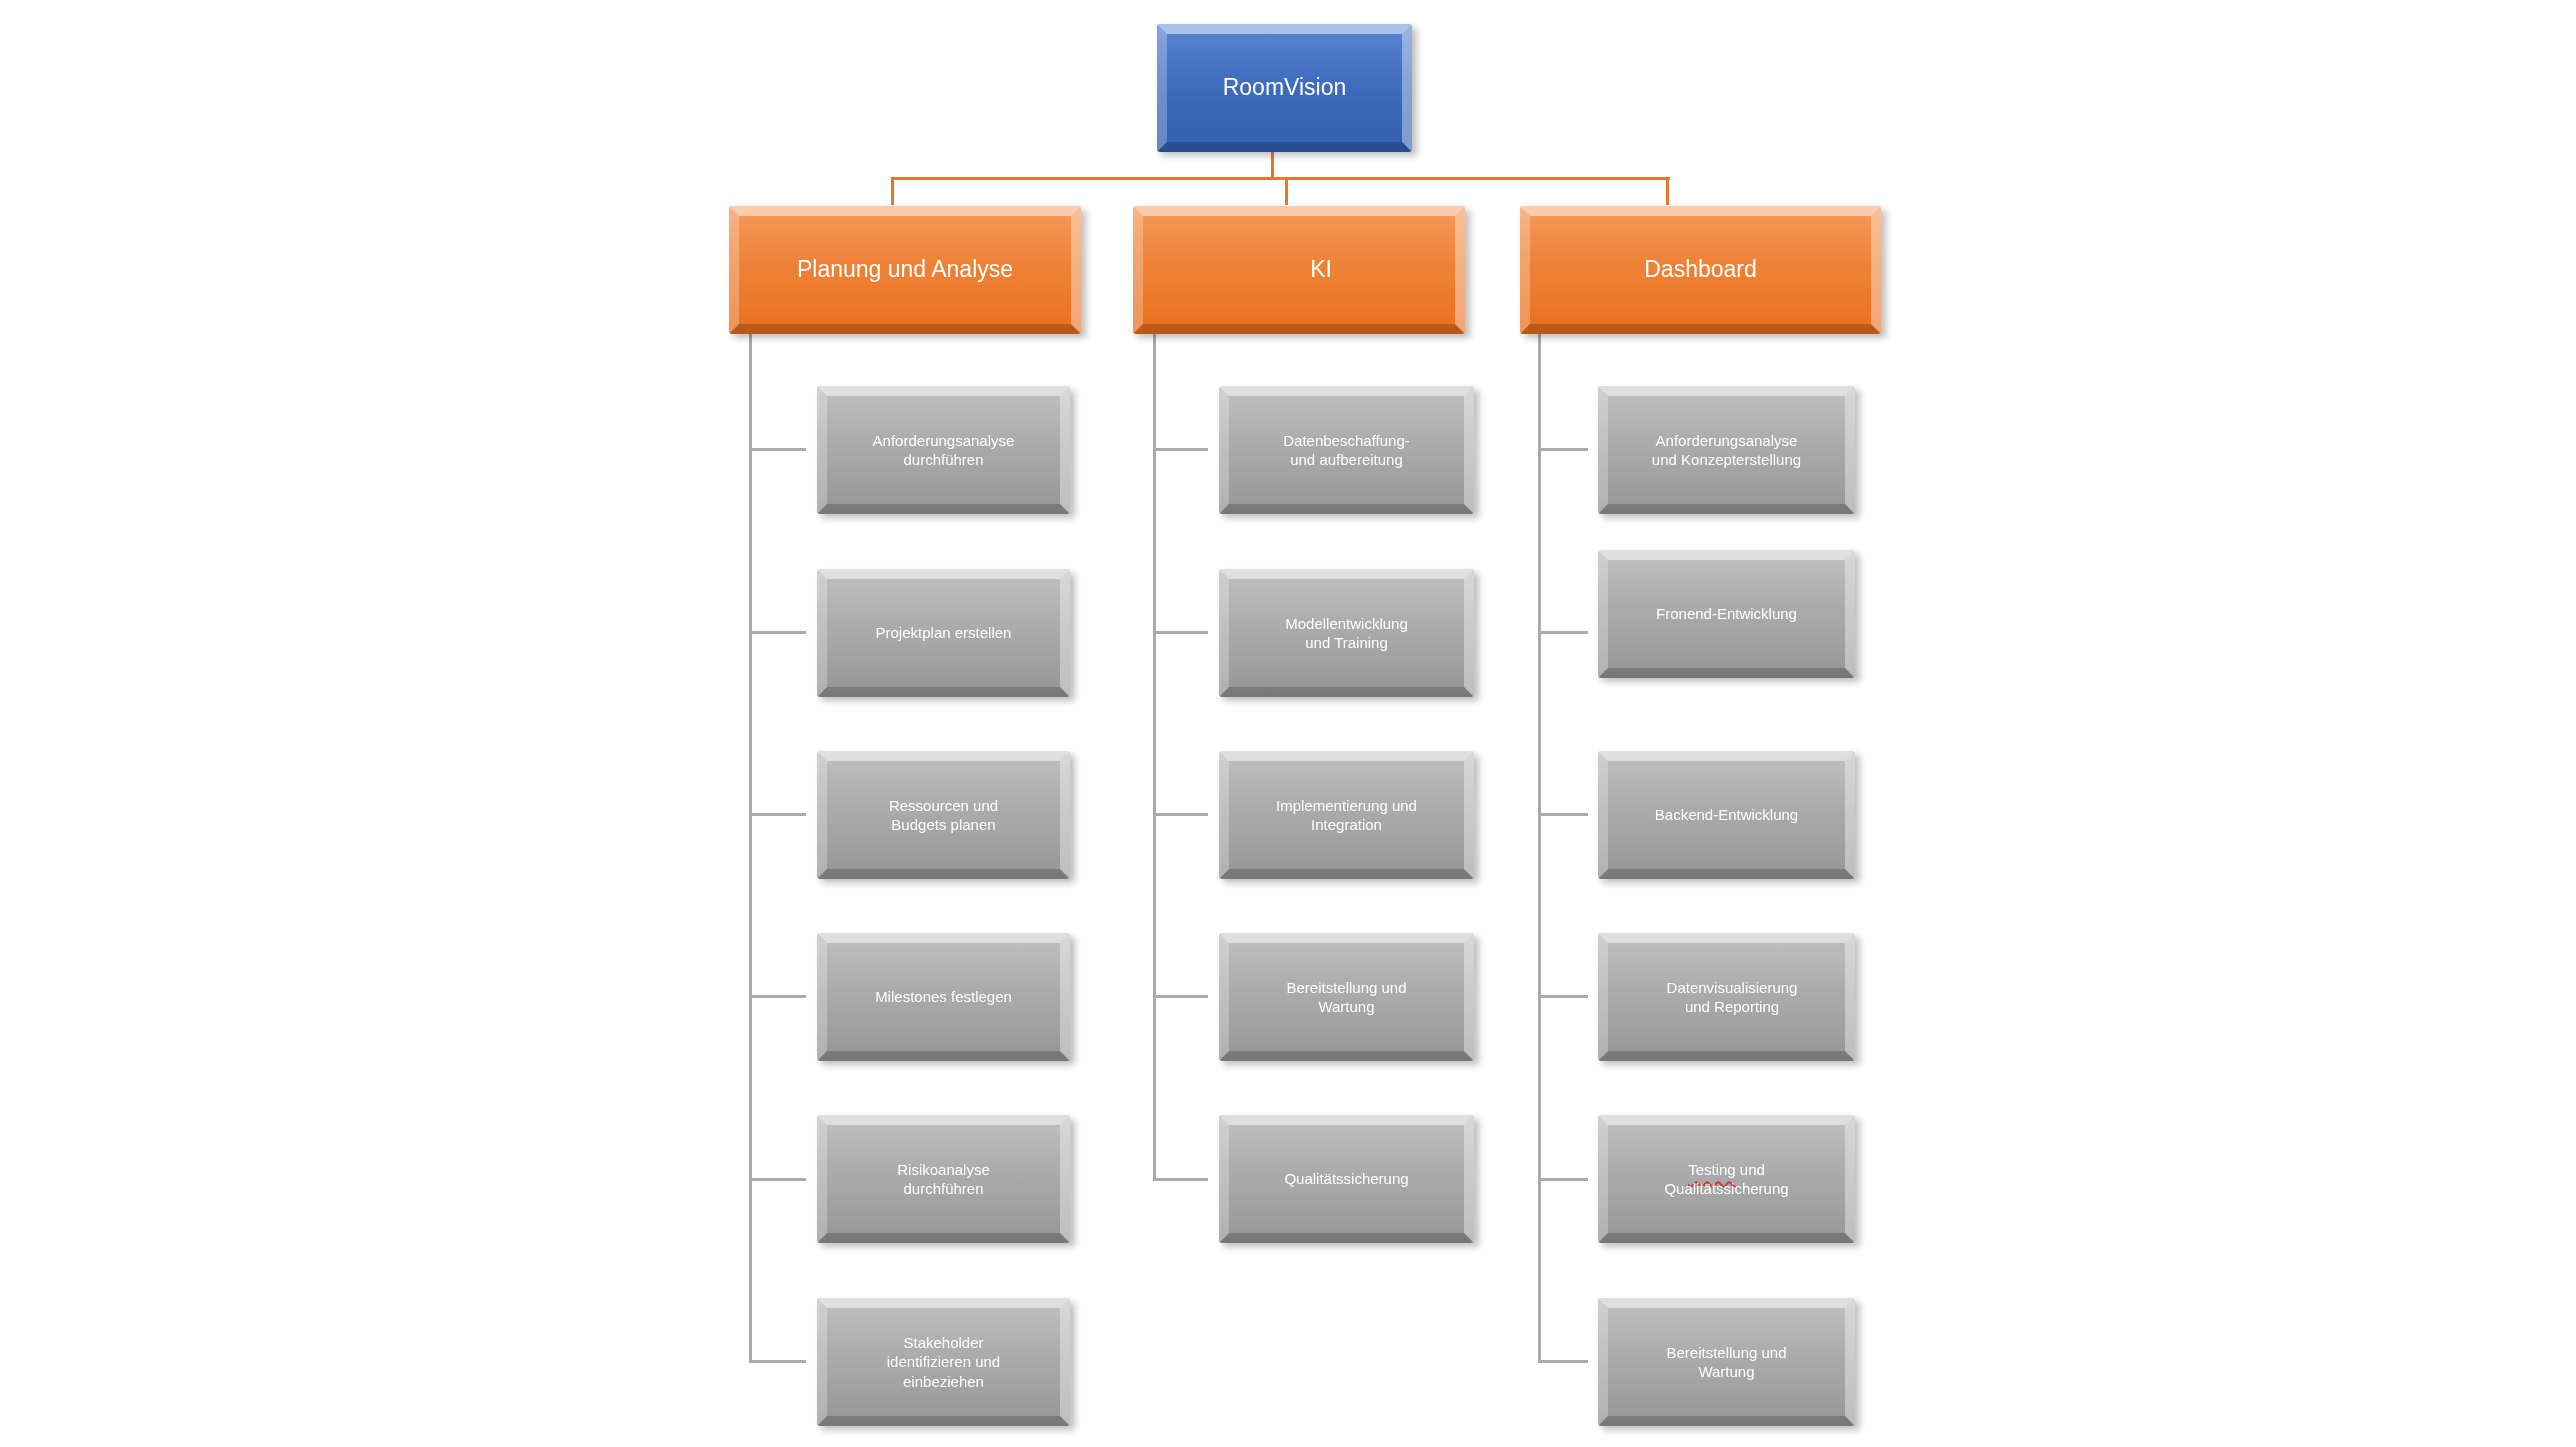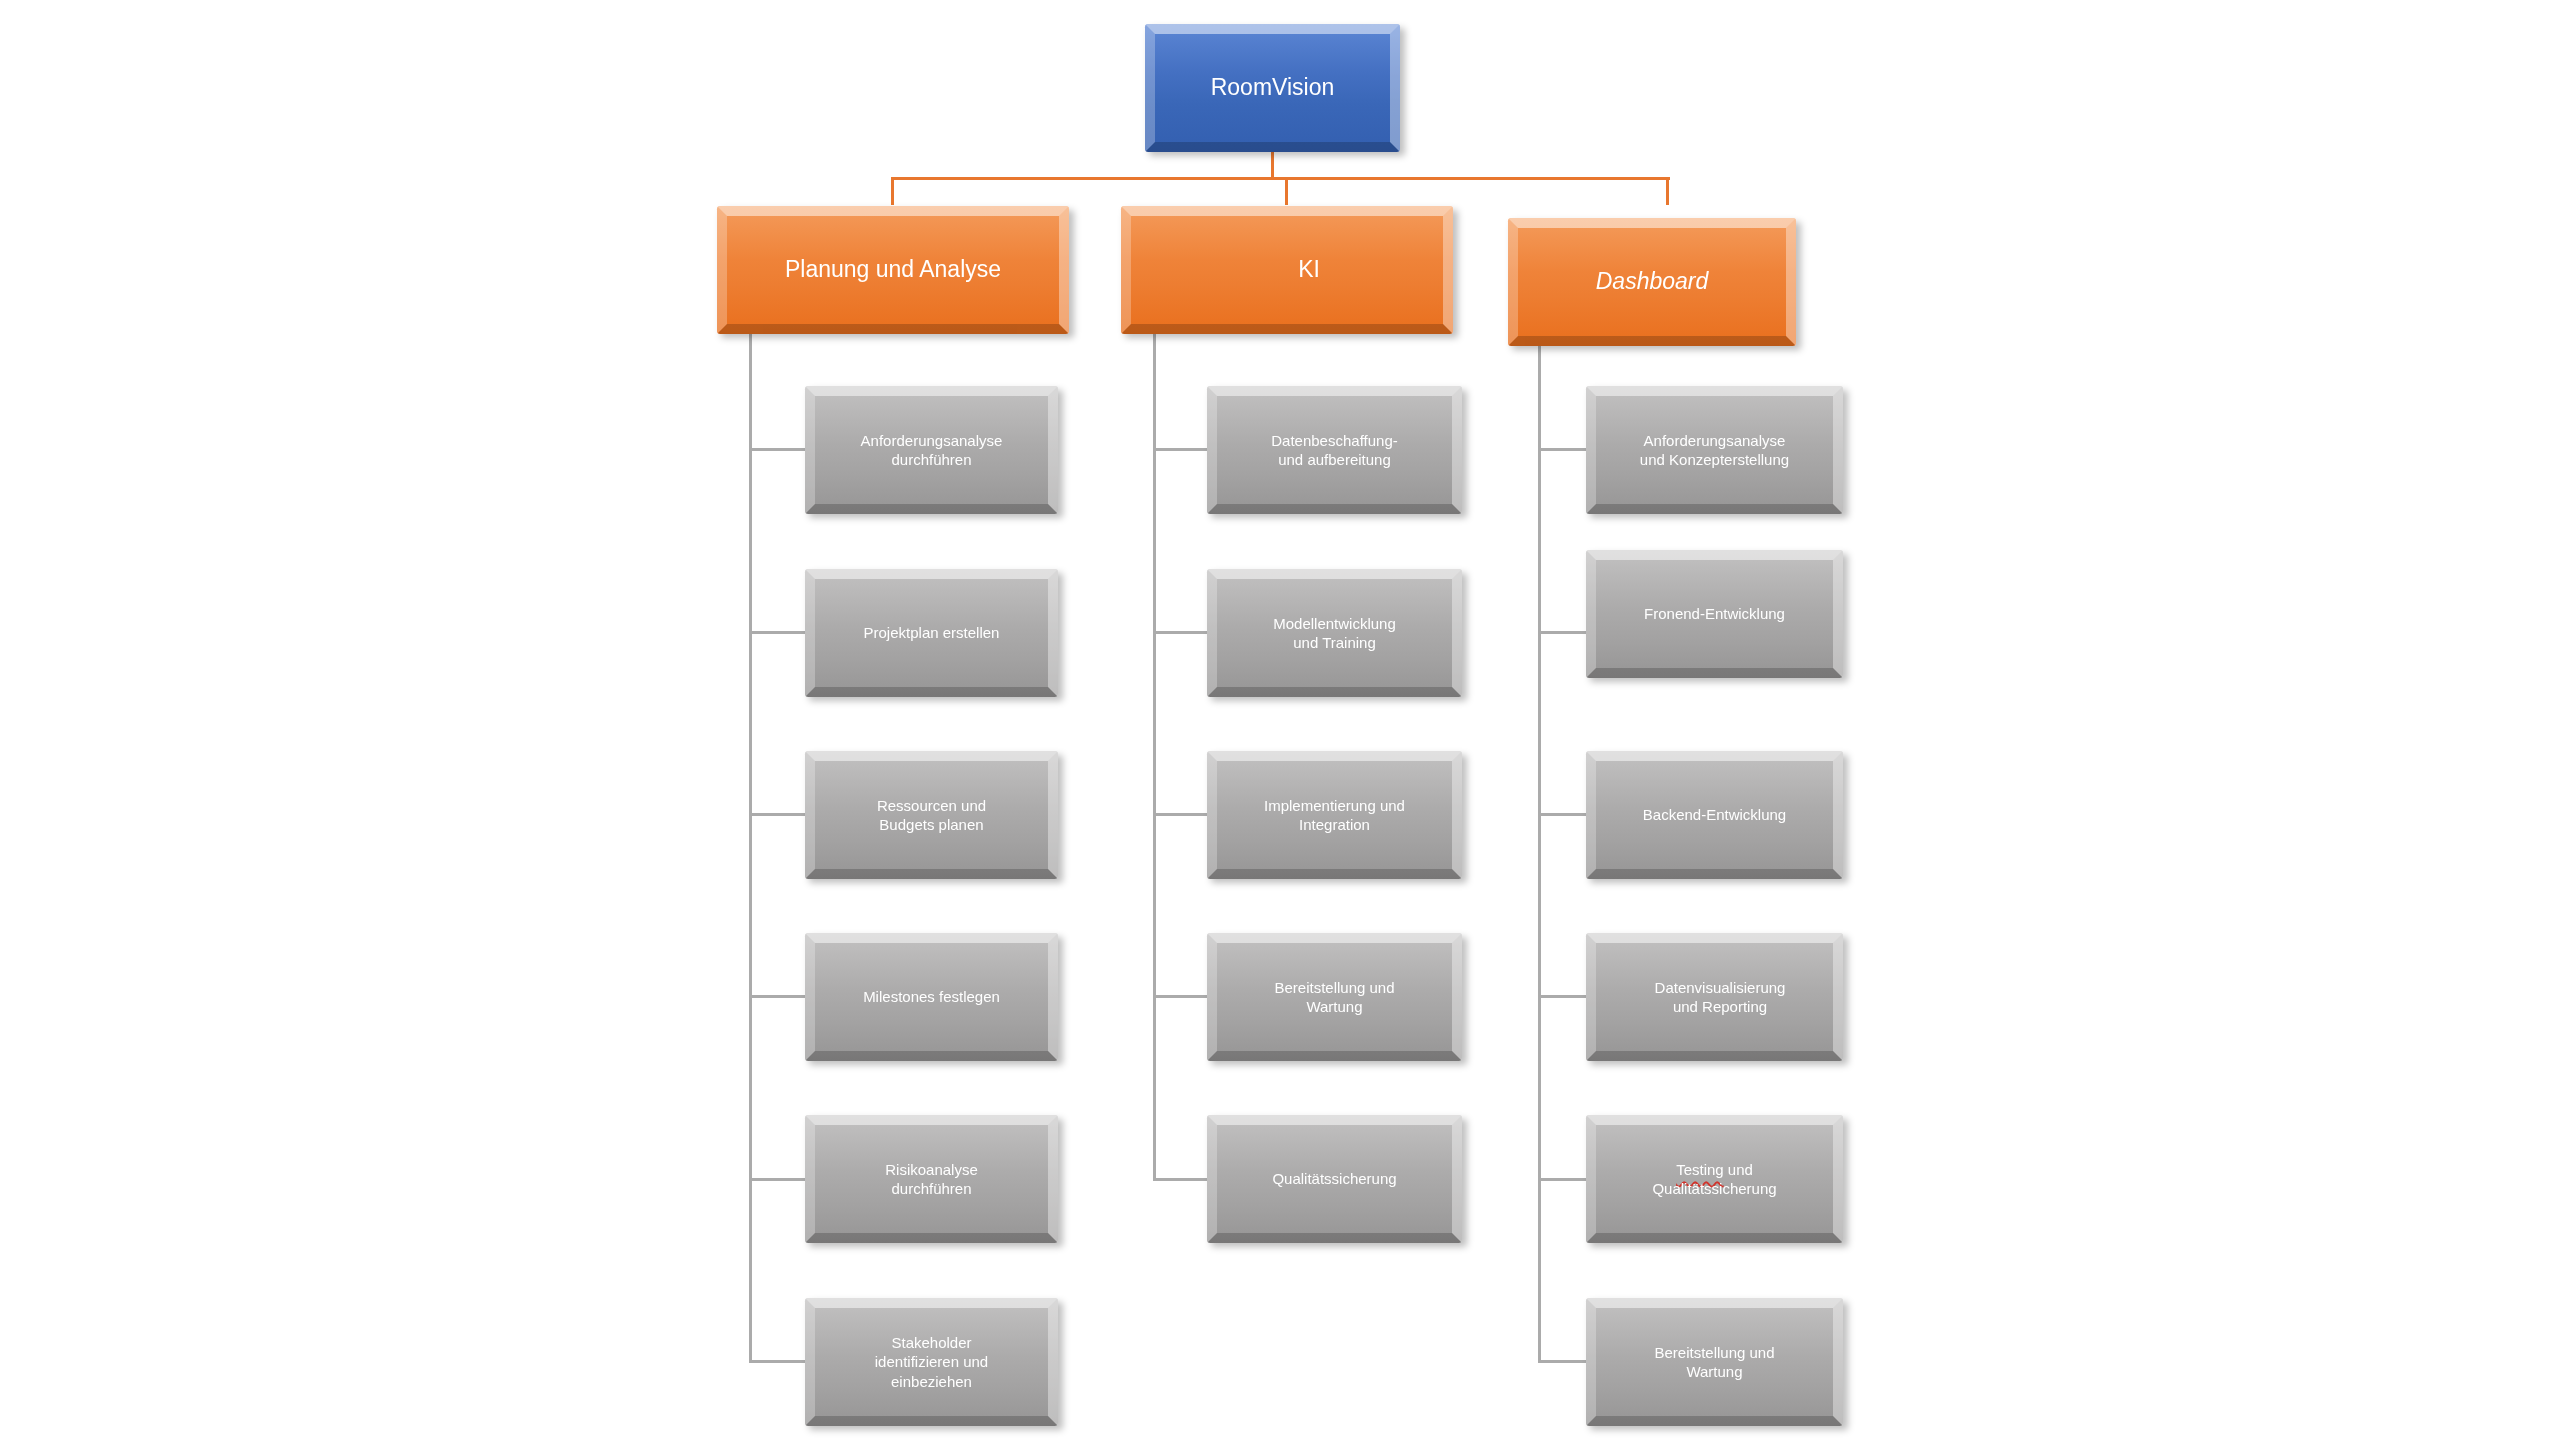--- a/index.html
+++ b/index.html
@@ -19,20 +19,21 @@
     position: absolute;
     z-index: 1;
     display: flex;
     align-items: center;
     justify-content: center;
     text-align: center;
     color: #ffffff;
     border-radius: 3.2px;
     box-shadow: 4.9px 4px 7.3px rgba(0,0,0,0.25);
     box-sizing: border-box;
+    margin-left: 12px;
   }
   .node::before {
     content: "";
     position: absolute;
     inset: 0;
     z-index: 1;
     border-radius: 3.2px;
     border-style: solid;
     border-width: 10.5px;
     border-top-color:    rgba(255,255,255,0.50);
@@ -104,21 +105,21 @@
   <div class="node root" style="left:1145px; top:23.5px; width:255px; height:128px;">
     <div class="label">RoomVision</div>
   </div>
 
   <div class="node branch" style="left:717px; top:206px; width:352px; height:128px;">
     <div class="label">Planung und Analyse</div>
   </div>
   <div class="node branch" style="left:1121px; top:206px; width:332px; height:128px;padding-left:44px;">
     <div class="label">KI</div>
   </div>
-  <div class="node branch" style="left:1508px; top:218px; width:288px; height:128px;font-style:italic;">
+  <div class="node branch" style="left:1508px; top:206px; width:361px; height:128px;">
     <div class="label">Dashboard</div>
   </div>
 
   <div class="node child" style="left:805px; top:386px; width:253px; height:128px;">
     <div class="label">Anforderungsanalyse
 durchführen</div>
   </div>
   <div class="node child" style="left:805px; top:569px; width:253px; height:128px;">
     <div class="label">Projektplan erstellen</div>
   </div>

